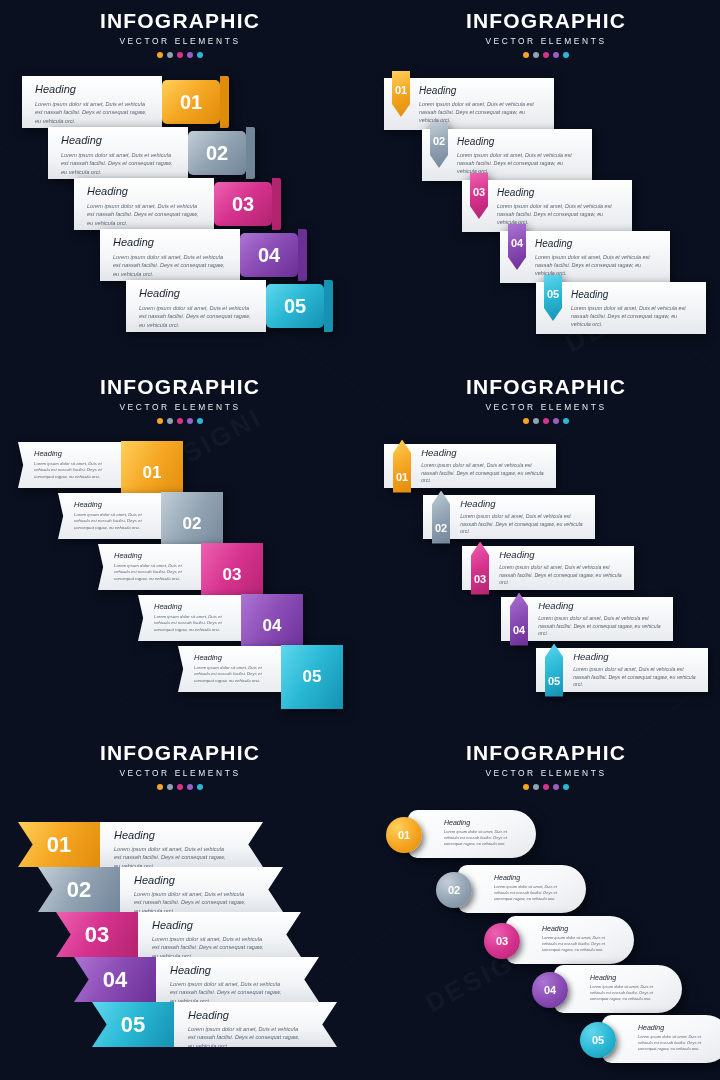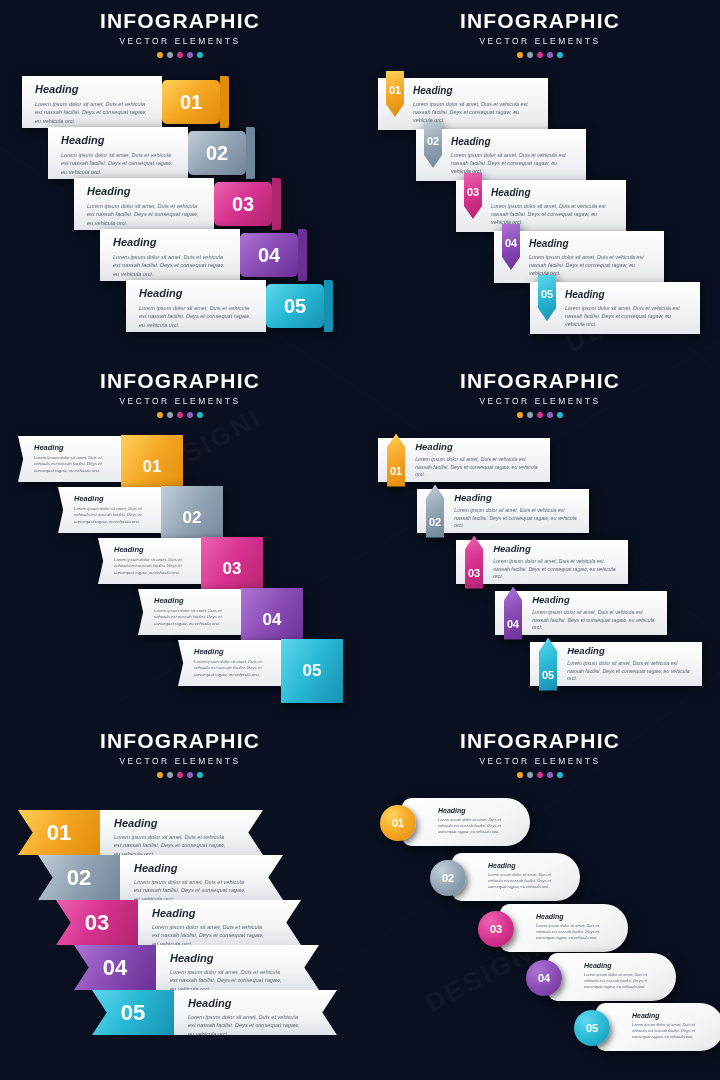--- a/index.html
+++ b/index.html
@@ -10,32 +10,32 @@
     overflow:hidden;
     position:relative;
   }
   
   .wm-streaks{position:absolute;inset:0;pointer-events:none;z-index:0;opacity:.5}
   .wm-streaks i{position:absolute;display:block;background:rgba(255,255,255,.035);transform-origin:0 0}
   .wm-text{position:absolute;color:rgba(255,255,255,.035);font-size:26px;letter-spacing:3px;
            font-weight:700;transform:rotate(-28deg);pointer-events:none;z-index:0;white-space:nowrap}
 
   .grid { position:absolute; inset:0; display:grid;
-          grid-template-columns:360px 360px; grid-template-rows:360px 360px 360px; z-index:1;}
+          grid-template-columns:360px 360px; grid-template-rows:360px 360px 360px; z-index:1;gap:6px;}
   .panel { position:relative; width:360px; height:360px; overflow:hidden; }
 
   
   .hdr { padding-top:10px; text-align:center; }
   .hdr .t1 { color:#ffffff; font-size:21px; font-weight:700; letter-spacing:1.2px; line-height:1; }
   .hdr .t2 { color:#e8ecf2; font-size:8.4px; font-weight:400; letter-spacing:2.6px; margin-top:5px; }
   .dots { margin-top:6px; display:flex; gap:4px; justify-content:center; }
   .dots span { width:6px; height:6px; border-radius:50%; display:block; }
 
   
-  .h-lbl { font-style:italic; font-weight:700; color:#1b2430; }
+  .h-lbl { font-style:italic; font-weight:400; color:#1b2430; }
   .b-lbl { font-style:italic; color:#5d6774; line-height:1.5; }
 
   
   .p1row { position:absolute; height:52px; display:flex; align-items:stretch;
            filter:drop-shadow(2px 3px 5px rgba(0,0,0,.55)); }
   .p1card { flex:1; background:linear-gradient(180deg,#ffffff 0%,#f4f5f7 55%,#e2e5e9 100%);
             padding:7px 10px 6px 13px; position:relative; }
   .p1card .h-lbl{font-size:11px}
   .p1card .b-lbl{font-size:5.6px; margin-top:5px; max-width:195px}
   .p1badge { width:58px; display:flex; align-items:center; justify-content:center;

